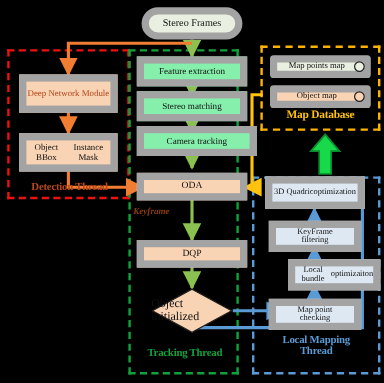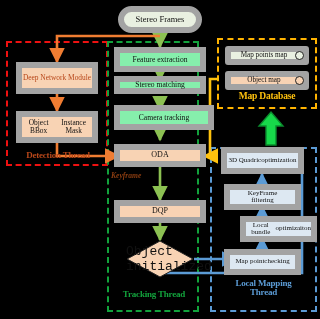--- a/index.html
+++ b/index.html
@@ -94,21 +94,21 @@
   </div>
 
   <div class="node peach-box" style="left:16px;top:111px;width:82px;height:32px;font-size:7.4px;flex-direction:row;">
     <span>Object BBox</span>
     <span>Instance Mask</span>
   </div>
 
   <div class="node green-box" style="left:114px;top:47px;width:92px;height:25px;font-size:7.6px;">
     <span>Feature extraction</span>
   </div>
-  <div class="node green-box" style="left:114px;top:76px;width:92px;height:18px;font-size:7.6px;">
+  <div class="node green-box" style="left:114px;top:76px;width:92px;height:25px;font-size:7.6px;">
     <span>Stereo matching</span>
   </div>
   <div class="node green-box" style="left:114px;top:105px;width:100px;height:25px;font-size:7.6px;">
     <span>Camera tracking</span>
   </div>
   <div class="node peach-box" style="left:114px;top:144px;width:92px;height:23px;font-size:8px;">
     <span>ODA</span>
   </div>
   <div class="node peach-box" style="left:114px;top:200px;width:92px;height:23px;font-size:8px;">
     <span>DQP</span>
@@ -116,35 +116,35 @@
 
   <div class="txt" style="left:111px;top:171px;font-size:7.6px;color:#8a3c10;font-style:italic;">
     <span>Keyframe</span>
   </div>
 
   <div style="position:absolute;left:126px;top:240px;width:68px;height:38px;">
     <svg width="68" height="38" style="position:absolute;left:0;top:0;">
       <polygon points="34,1 67,19 34,37 1,19" fill="#f8d3b4" stroke="#222" stroke-width="1"></polygon>
     </svg>
     <div style="position:absolute;left:0;top:0;width:68px;height:38px;display:flex;
-                align-items:center;justify-content:flex-start;font-size:13px;font-family:Liberation Mono, monospace;">
+                align-items:center;justify-content:flex-start;font-size:10px;">
       <span>Object initialized</span>
     </div>
   </div>
 
   <div class="node cyl" style="left:225px;top:46px;width:84px;height:19px;font-size:7.2px;position:absolute;">
     <span style="position:relative;left:-3px;">Map points map</span>
     <span class="cap"></span>
   </div>
   <div class="node cyl cyl-o" style="left:225px;top:71px;width:84px;height:19px;font-size:7.2px;position:absolute;background:#f8d3b4;">
     <span style="position:relative;left:-3px;">Object map</span>
     <span class="cap" style="background:#f8d3b4;"></span>
   </div>
 
-  <div class="node blue-box" style="left:224px;top:249px;width:77px;height:26px;font-size:7px;">
+  <div class="node blue-box" style="left:224px;top:249px;width:77px;height:26px;font-size:7px;flex-direction:column;">
     <span>Map point</span>
     <span>checking</span>
   </div>
   <div class="node blue-box" style="left:224px;top:216px;width:77px;height:26px;font-size:7px;flex-direction:row;margin-left:16px;">
     <span>Local bundle</span>
     <span>optimizaiton</span>
   </div>
   <div class="node blue-box" style="left:224px;top:184px;width:77px;height:26px;font-size:7px;flex-direction:column;">
     <span>KeyFrame</span>
     <span>filtering</span>

